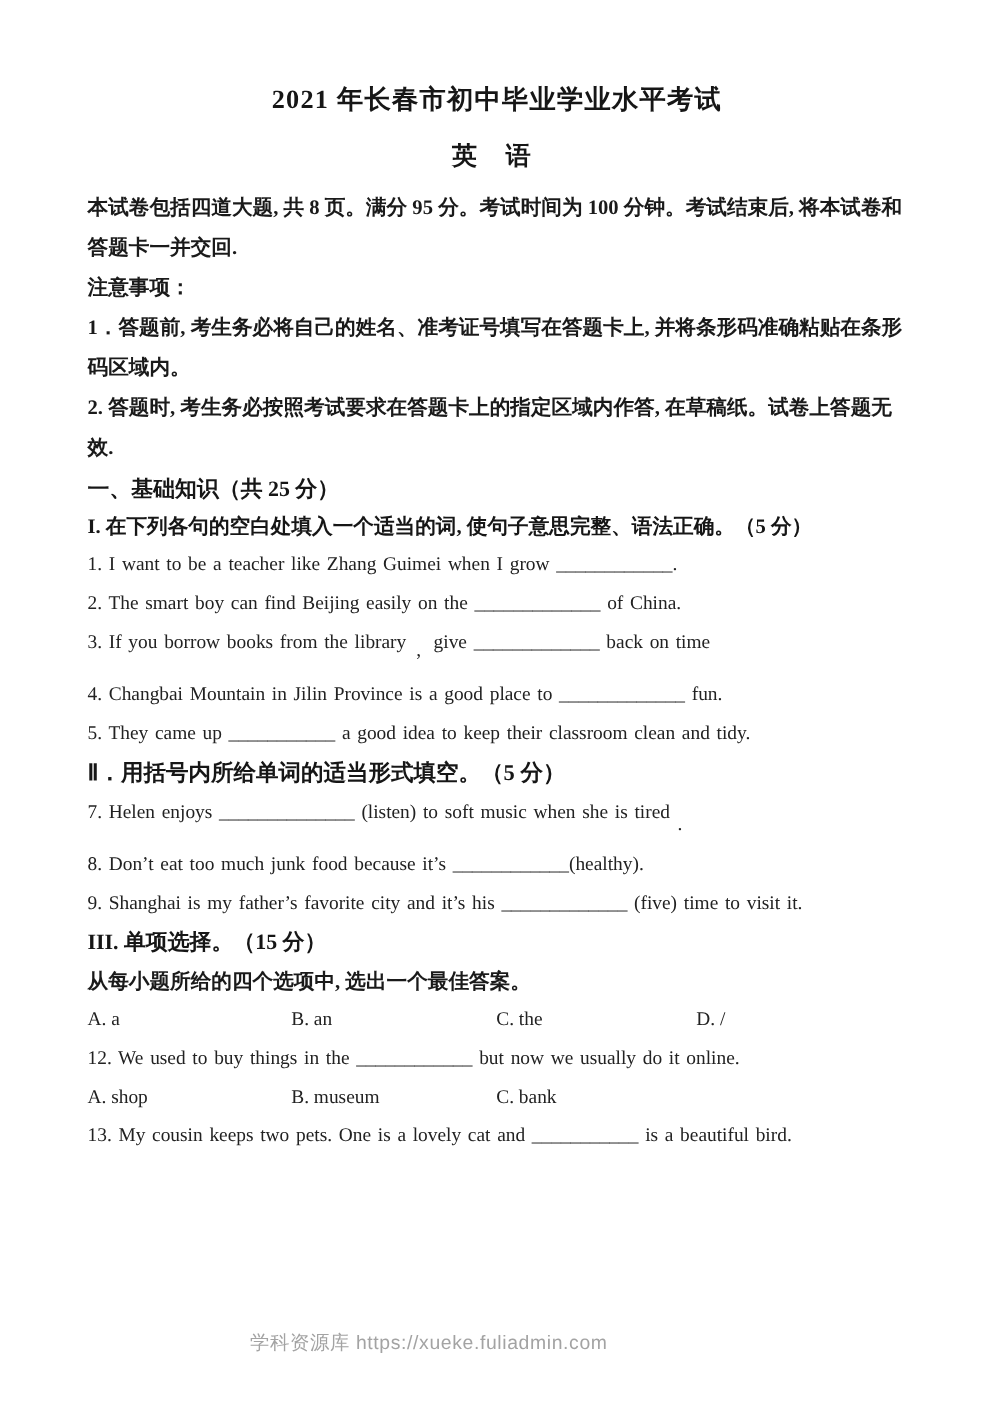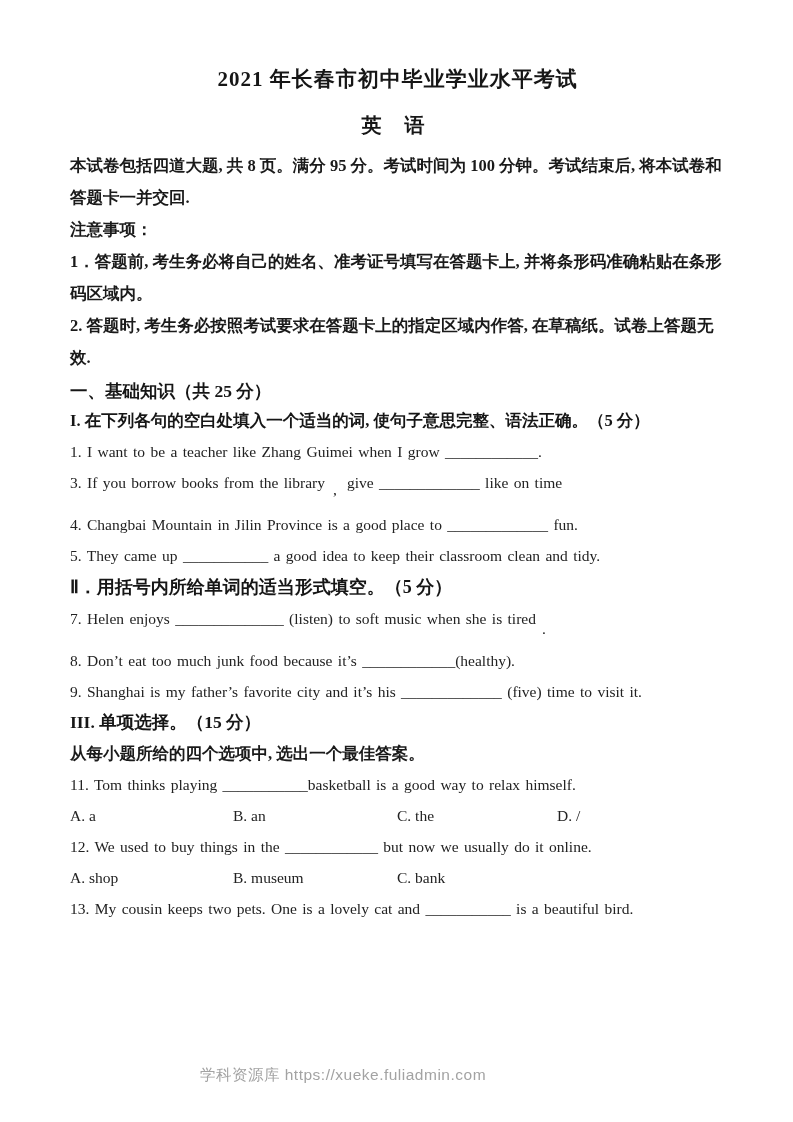--- a/index.html
+++ b/index.html
@@ -102,34 +102,34 @@
 
   <p class="cn-bold">注意事项：</p>
   <p class="cn-bold">1．答题前, 考生务必将自己的姓名、准考证号填写在答题卡上, 并将条形码准确粘贴在条形码区域内。</p>
   <p class="cn-bold">2. 答题时, 考生务必按照考试要求在答题卡上的指定区域内作答, 在草稿纸。试卷上答题无效.</p>
 
   <h3 class="sec-heading">一、基础知识（共 25 分）</h3>
 
   <h4 class="part1-heading">I. 在下列各句的空白处填入一个适当的词, 使句子意思完整、语法正确。（5 分）</h4>
 
   <p class="q">1. I want to be a teacher like Zhang Guimei when I grow ____________.</p>
-  <p class="q"><span>3. If you borrow books from the library</span><span class="drop-comma">,</span><span>give _____________ like on time</span></p>
+  <p class="q">2. The smart boy can find Beijing easily on the _____________ of China.</p>
+  <p class="q"><span>3. If you borrow books from the library</span><span class="drop-comma">,</span><span>give _____________ back on time</span></p>
   <p class="q gap-lg">4. Changbai Mountain in Jilin Province is a good place to _____________ fun.</p>
   <p class="q">5. They came up ___________ a good idea to keep their classroom clean and tidy.</p>
 
   <h4 class="part2-heading">Ⅱ．用括号内所给单词的适当形式填空。（5 分）</h4>
 
   <p class="q"><span>7. Helen enjoys ______________ (listen) to soft music when she is tired</span><span class="drop-dot">.</span></p>
   <p class="q gap-lg">8. Don’t eat too much junk food because it’s ____________(healthy).</p>
   <p class="q">9. Shanghai is my father’s favorite city and it’s his _____________ (five) time to visit it.</p>
 
   <h4 class="part3-heading">III. 单项选择。（15 分）</h4>
   <p class="instruction">从每小题所给的四个选项中, 选出一个最佳答案。</p>
 
-  <p class="q">11. Tom thinks playing ___________basketball is a good way to relax himself.</p>
   <div class="options">
     <span>A. a</span>
     <span>B. an</span>
     <span>C. the</span>
     <span>D. /</span>
   </div>
 
   <p class="q">12. We used to buy things in the ____________ but now we usually do it online.</p>
   <div class="options">
     <span>A. shop</span>

